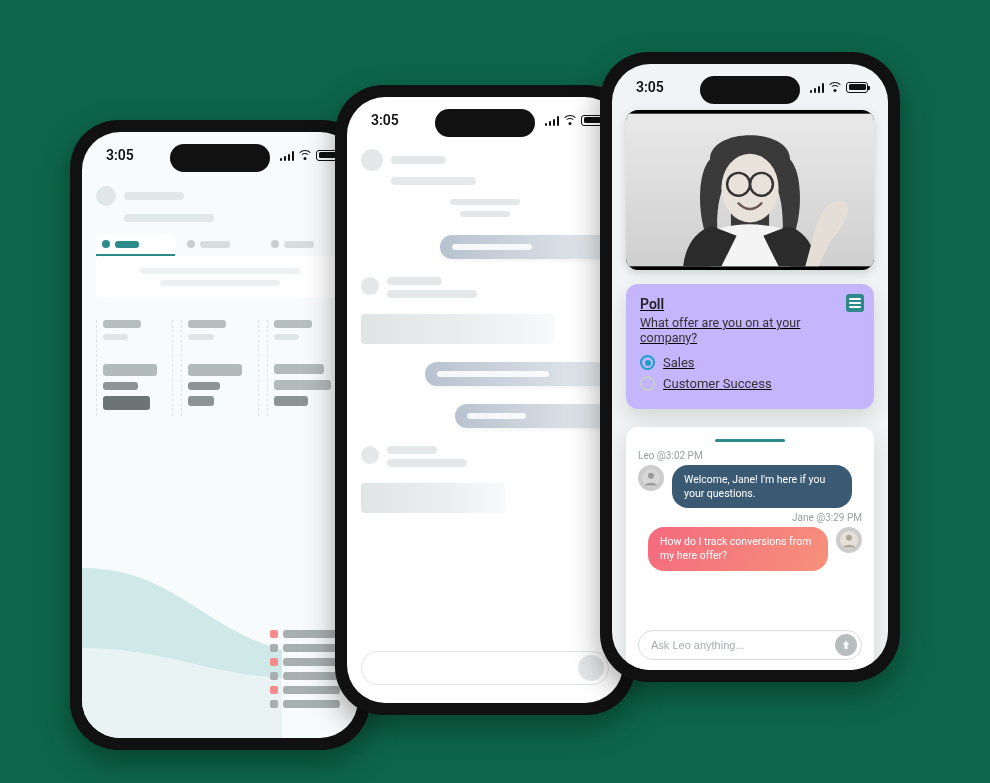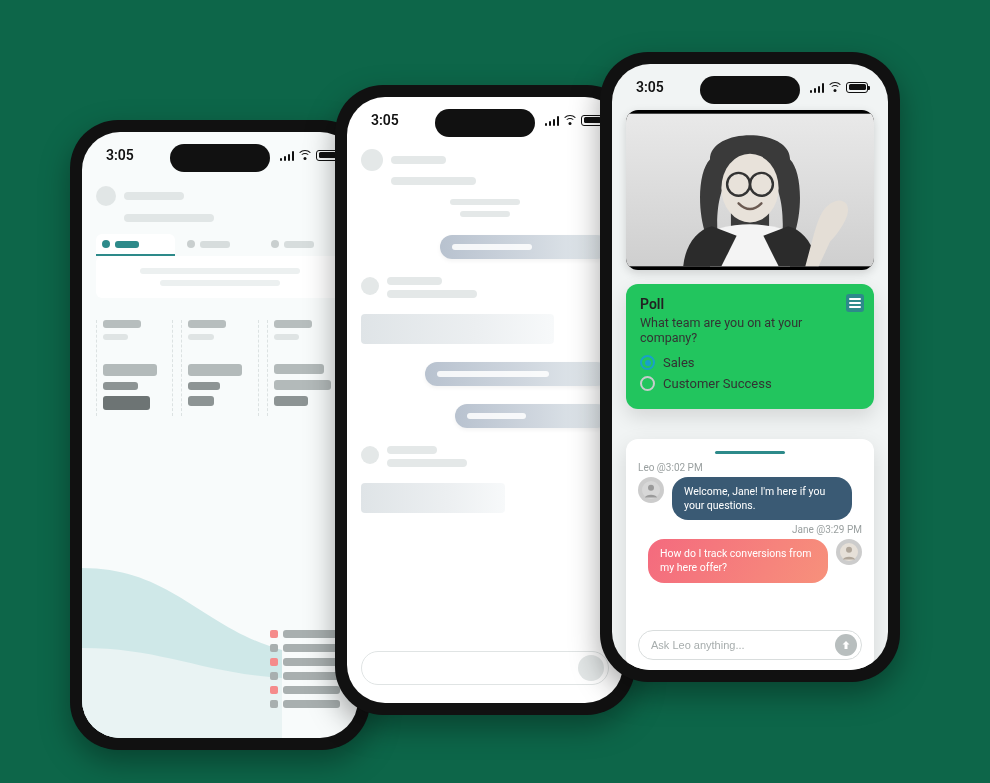--- a/index.html
+++ b/index.html
@@ -135,23 +135,24 @@
   .p3 .screen { background:#f1f4f4;display:flex;flex-direction:column; }
   .p3 .statusbar{color:#111}
   .video {
     margin:0 14px;border-radius:12px;height:160px;overflow:hidden;
     background:#000;position:relative;
     box-shadow:0 3px 10px rgba(0,0,0,.15);
   }
   .video svg{width:100%;height:100%;display:block}
 
   .card {
-    margin:14px 14px 16px;background:#22c55e;border-radius:12px;padding:12px 14px;
+    margin:14px 14px 4px;background:#c4b5fd;border-radius:12px;padding:12px 14px;
     box-shadow:0 8px 20px rgba(0,0,0,.12);
     position:relative;
+    text-decoration:underline;
   }
   .card .list-ico{position:absolute;top:10px;right:10px;width:18px;height:18px;
     border-radius:3px;background:#2d8a8a;display:flex;flex-direction:column;justify-content:center;gap:2px;padding:3px}
   .card .list-ico i{height:2px;background:#fff;border-radius:1px}
   .poll-head{font-weight:600;font-size:14px;color:#222}
   .poll-q{font-size:12.5px;color:#333;margin:3px 0 10px}
   .opt{display:flex;align-items:center;gap:8px;font-size:13px;color:#333;margin:6px 0;cursor:pointer}
   .radio{width:15px;height:15px;border-radius:50%;border:2px solid #c7cccc;position:relative;flex:0 0 auto}
   .opt.selected .radio{border-color:#19a0c9}
   .opt.selected .radio::after{content:"";position:absolute;inset:2.5px;border-radius:50%;background:#19a0c9}
@@ -424,21 +425,21 @@
       </svg>
     </div>
 
     <div class="card">
       <div class="list-ico">
           <i></i>
           <i></i>
           <i></i>
         </div>
       <div class="poll-head">Poll</div>
-      <div class="poll-q">What team are you on at your company?</div>
+      <div class="poll-q">What offer are you on at your company?</div>
 
       <div class="opt selected">
         <span class="radio"></span>
         <span>Sales</span>
       </div>
       <div class="opt">
         <span class="radio"></span>
         <span>Customer Success</span>
       </div>
 

